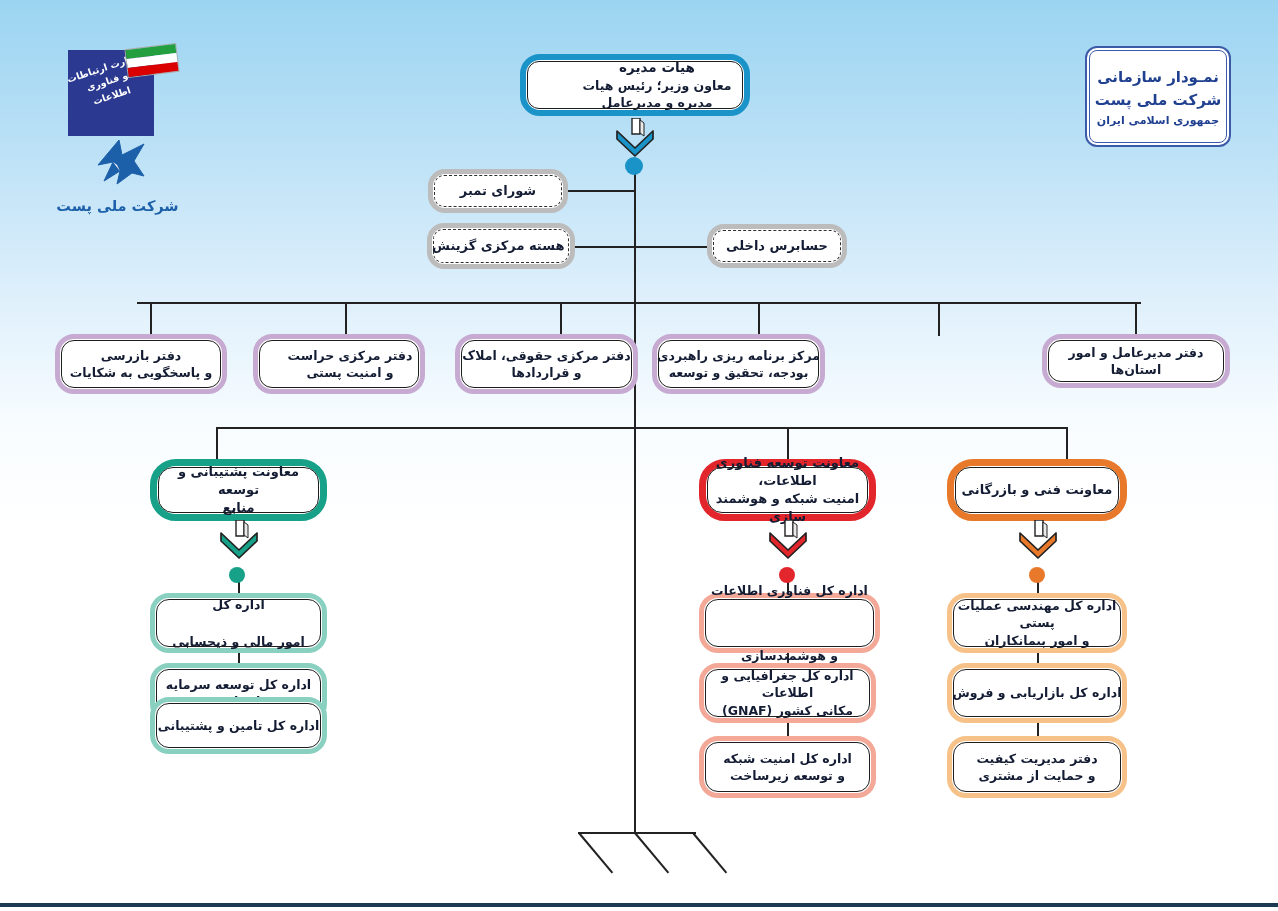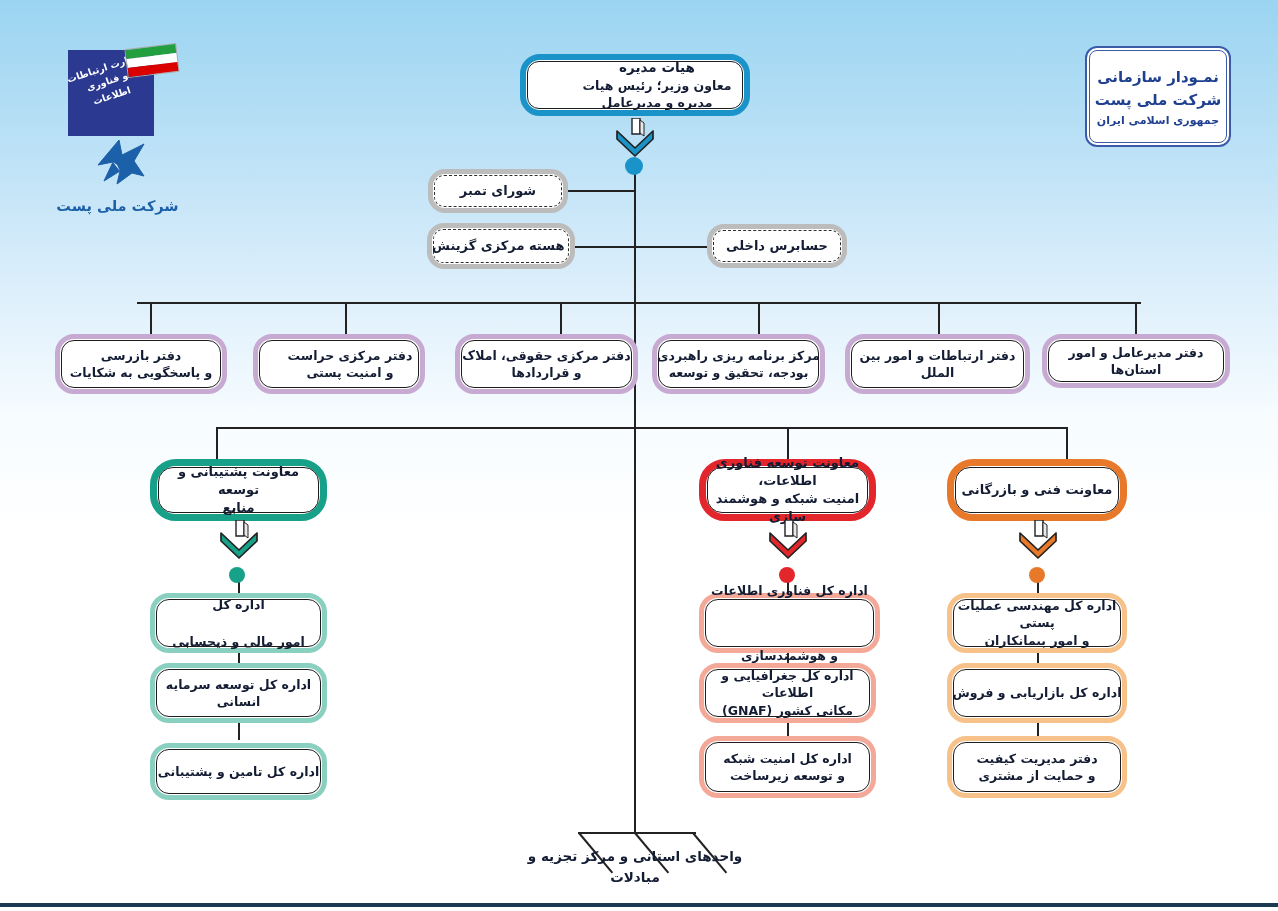--- a/index.html
+++ b/index.html
@@ -145,23 +145,20 @@
     <span>و امنیت پستی</span>
   </div>
   <div class="node purple" style="left:455px;top:334px;width:183px;height:60px;">
     <span>دفتر مرکزی حقوقی، املاک</span>
     <span>و قراردادها</span>
   </div>
   <div class="node purple" style="left:652px;top:334px;width:173px;height:60px;">
     <span>مرکز برنامه ریزی راهبردی</span>
     <span>بودجه، تحقیق و توسعه</span>
   </div>
-  <div class="node purple" style="left:845px;top:334px;width:185px;height:60px;">
-    <span>دفتر ارتباطات و امور بین الملل</span>
-  </div>
   <div class="node purple" style="left:1042px;top:334px;width:188px;height:54px;">
     <span>دفتر مدیرعامل و امور استان‌ها</span>
   </div>
 
   <div class="node head c-green" style="left:150px;top:459px;width:177px;height:62px;">
     <span>معاونت پشتیبانی و توسعه</span>
     <span>منابع</span>
   </div>
   <svg class="arrow" style="left:216px;top:520px;" width="46" height="46" viewBox="0 0 46 46">
     <path d="M20 0 h8 v16 h-8 z" fill="#fff" stroke="#222" stroke-width="1.4"></path>
@@ -169,21 +166,21 @@
     <path d="M5 13 L23 30 L41 13 L41 21 L23 38 L5 21 Z" fill="#16a188" stroke="#222" stroke-width="1.7" stroke-linejoin="round"></path>
   </svg>
   <div class="dot" style="left:229px;top:567px;background:#16a188;width:16px;height:16px;"></div>
   <div class="node child c-greenl" style="left:150px;top:593px;width:177px;height:60px;gap:20px;">
     <span>اداره کل</span>
     <span>امور مالی و ذیحسابی</span>
   </div>
   <div class="node child c-greenl" style="left:150px;top:663px;width:177px;height:60px;">
     <span>اداره کل توسعه سرمایه انسانی</span>
   </div>
-  <div class="node child c-greenl" style="left:150px;top:743px;width:177px;height:57px;">
+  <div class="node child c-greenl" style="left:150px;top:697px;width:177px;height:57px;">
     <span>اداره کل تامین و پشتیبانی</span>
   </div>
 
   <div class="node head c-red" style="left:699px;top:459px;width:177px;height:62px;">
     <span>معاونت توسعه فناوری اطلاعات،</span>
     <span>امنیت شبکه و هوشمند سازی</span>
   </div>
   <svg class="arrow" style="left:765px;top:520px;" width="46" height="46" viewBox="0 0 46 46">
     <path d="M20 0 h8 v16 h-8 z" fill="#fff" stroke="#222" stroke-width="1.4"></path>
     <path d="M28 2 l4 3 v13 l-4 -3 z" fill="#e9e9e9" stroke="#222" stroke-width="1"></path>
@@ -217,19 +214,15 @@
     <span>و امور پیمانکاران</span>
   </div>
   <div class="node child c-orangel" style="left:947px;top:663px;width:180px;height:60px;">
     <span>اداره کل بازاریابی و فروش</span>
   </div>
   <div class="node child c-orangel" style="left:947px;top:736px;width:180px;height:62px;">
     <span>دفتر مدیریت کیفیت</span>
     <span>و حمایت از مشتری</span>
   </div>
 
-  <div class="footer-note">
-    <span>واحدهای استانی</span>
-    <span>و مرکز تجزیه و مبادلات</span>
-  </div>
   <div class="bottomline"></div>
 
 </div>
 
 </body></html>

